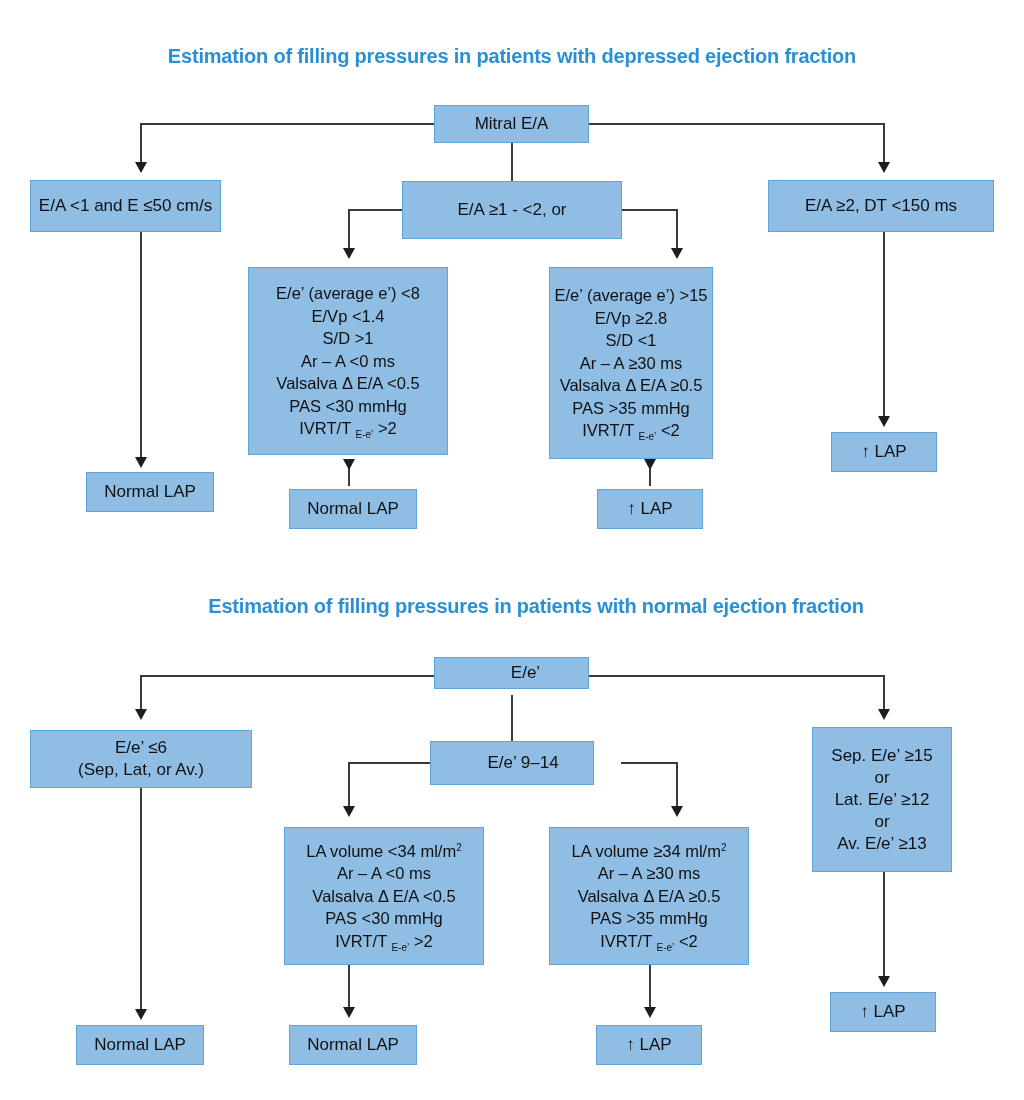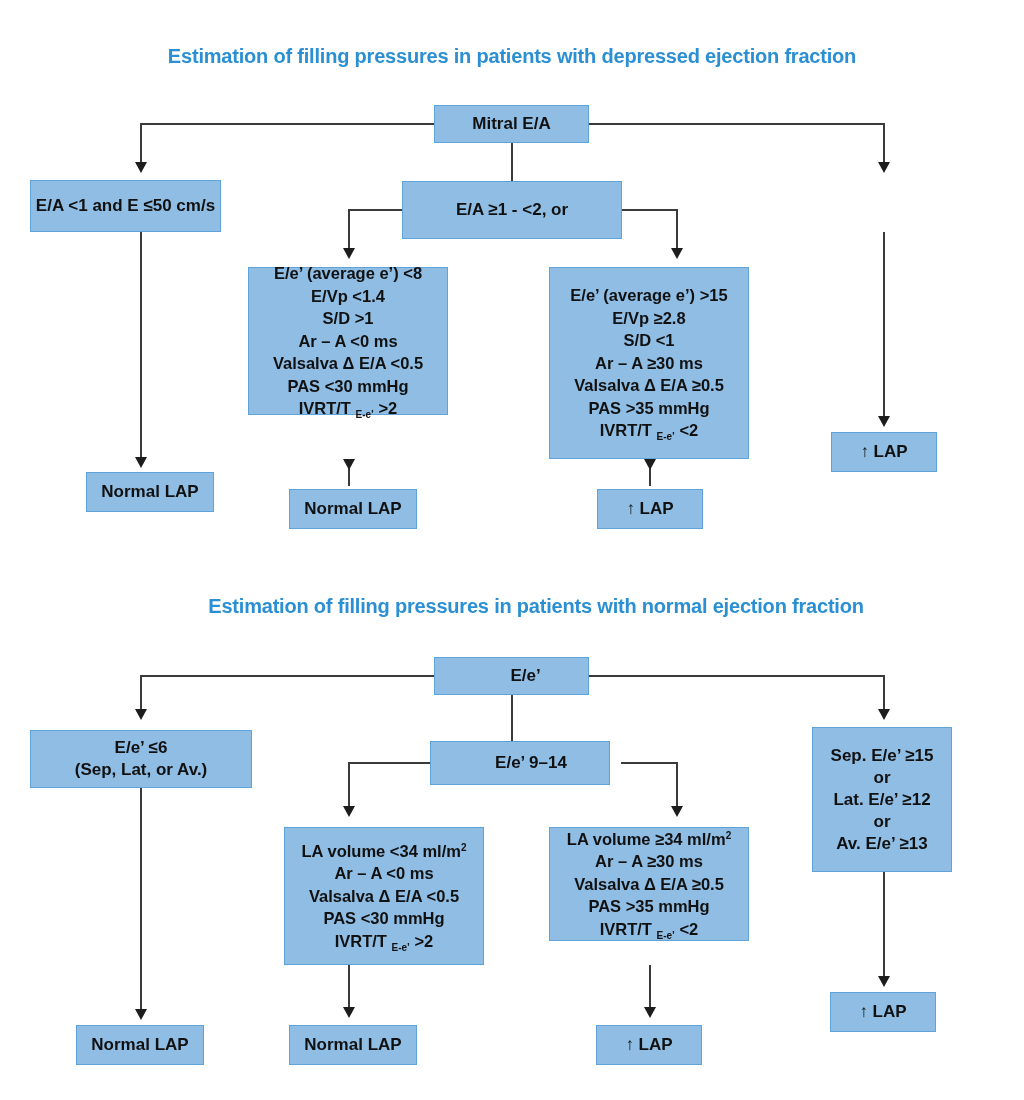--- a/index.html
+++ b/index.html
@@ -34,21 +34,21 @@
     color:#111111;
     font-size:17px;
     line-height:22px;
     text-align:center;
     display:flex;
     align-items:center;
     justify-content:center;
     z-index:3;
   }
   .node .lines{width:100%;padding:0 4px;}
-  .node .ln{display:block;white-space:nowrap;font-weight:bold;}
+  .node .ln{display:block;white-space:nowrap;}
   .crit{font-size:16.5px;line-height:22.5px;}
   sup{font-size:10px;vertical-align:super;line-height:0;}
   sub{font-size:10px;vertical-align:sub;line-height:0;}
   .hline{position:absolute;background:#3a3a3a;height:1.6px;z-index:1;}
   .vline{position:absolute;background:#3a3a3a;width:1.6px;z-index:1;}
   .arrowhead{
     position:absolute;
     width:0;height:0;
     border-left:6px solid transparent;
     border-right:6px solid transparent;
@@ -98,69 +98,74 @@
     </span>
   </div>
 
   <div class="hline" style="left:348px;top:197px;width:56px;"></div>
   <div class="vline" style="left:348px;top:197px;height:43px;"></div>
   <div class="arrowhead" style="left:343px;top:236px;"></div>
   <div class="hline" style="left:621px;top:197px;width:56px;"></div>
   <div class="vline" style="left:676px;top:197px;height:43px;"></div>
   <div class="arrowhead" style="left:671px;top:236px;"></div>
 
-  <div class="node crit" style="left:248px;top:255px;width:200px;height:148px;">
+  <div class="node crit" style="left:248px;top:255px;width:200px;height:188px;">
     <span class="lines">
       <span class="ln">E/e’ (average e’) &lt;8</span>
       <span class="ln">E/Vp &lt;1.4</span>
       <span class="ln">S/D &gt;1</span>
       <span class="ln">Ar – A &lt;0 ms</span>
       <span class="ln">Valsalva Δ E/A &lt;0.5</span>
       <span class="ln">PAS &lt;30 mmHg</span>
       <span class="ln">IVRT/T <sub>E-e’</sub> &gt;2</span>
     </span>
   </div>
   <div class="vline" style="left:348px;top:447px;height:27px;"></div>
   <div class="arrowhead" style="left:343px;top:447px;"></div>
   <div class="node" style="left:289px;top:477px;width:128px;height:40px;">
     <span class="lines">
         <span class="ln">Normal LAP</span>
       </span>
   </div>
 
-  <div class="node crit" style="left:549px;top:255px;width:200px;height:192px;justify-content:flex-end;">
+  <div class="node crit" style="left:549px;top:255px;width:164px;height:192px;justify-content:flex-end;">
     <span class="lines">
       <span class="ln">E/e’ (average e’) &gt;15</span>
       <span class="ln">E/Vp ≥2.8</span>
       <span class="ln">S/D &lt;1</span>
       <span class="ln">Ar – A ≥30 ms</span>
       <span class="ln">Valsalva Δ E/A ≥0.5</span>
       <span class="ln">PAS &gt;35 mmHg</span>
       <span class="ln">IVRT/T <sub>E-e’</sub> &lt;2</span>
     </span>
   </div>
   <div class="vline" style="left:649px;top:447px;height:27px;"></div>
   <div class="arrowhead" style="left:644px;top:447px;"></div>
   <div class="node" style="left:597px;top:477px;width:106px;height:40px;">
     <span class="lines">
         <span class="ln">↑ LAP</span>
       </span>
   </div>
 
+  <div class="node" style="left:768px;top:168px;width:226px;height:52px;">
+    <span class="lines">
+        <span class="ln">E/A ≥2, DT &lt;150 ms</span>
+      </span>
+  </div>
   <div class="vline" style="left:883px;top:220px;height:188px;"></div>
   <div class="arrowhead" style="left:878px;top:404px;"></div>
   <div class="node" style="left:831px;top:420px;width:106px;height:40px;">
     <span class="lines">
         <span class="ln">↑ LAP</span>
       </span>
   </div>
 
   <div class="section-title" style="top:583px;padding-left:24px;">Estimation of filling pressures in patients with normal ejection fraction</div>
 
-  <div class="node" style="left:434px;top:645px;width:155px;height:38px;padding-left:28px;">
+  <div class="node" style="left:434px;top:645px;width:155px;height:32px;padding-left:28px;">
     <span class="lines">
         <span class="ln">E/e’</span>
       </span>
   </div>
 
   <div class="hline" style="left:140px;top:663px;width:295px;"></div>
   <div class="hline" style="left:588px;top:663px;width:296px;"></div>
   <div class="vline" style="left:140px;top:663px;height:37px;"></div>
   <div class="arrowhead" style="left:135px;top:697px;"></div>
   <div class="vline" style="left:883px;top:663px;height:37px;"></div>
@@ -174,21 +179,21 @@
     </span>
   </div>
   <div class="vline" style="left:140px;top:776px;height:225px;"></div>
   <div class="arrowhead" style="left:135px;top:997px;"></div>
   <div class="node" style="left:76px;top:1013px;width:128px;height:40px;">
     <span class="lines">
         <span class="ln">Normal LAP</span>
       </span>
   </div>
 
-  <div class="node" style="left:430px;top:729px;width:180px;height:44px;padding-left:22px;">
+  <div class="node" style="left:430px;top:729px;width:164px;height:44px;padding-left:22px;">
     <span class="lines">
         <span class="ln">E/e’ 9–14</span>
       </span>
   </div>
   <div class="hline" style="left:348px;top:750px;width:84px;"></div>
   <div class="vline" style="left:348px;top:750px;height:48px;"></div>
   <div class="arrowhead" style="left:343px;top:794px;"></div>
   <div class="hline" style="left:621px;top:750px;width:56px;"></div>
   <div class="vline" style="left:676px;top:750px;height:48px;"></div>
   <div class="arrowhead" style="left:671px;top:794px;"></div>
@@ -203,21 +208,21 @@
     </span>
   </div>
   <div class="vline" style="left:348px;top:953px;height:46px;"></div>
   <div class="arrowhead" style="left:343px;top:995px;"></div>
   <div class="node" style="left:289px;top:1013px;width:128px;height:40px;">
     <span class="lines">
         <span class="ln">Normal LAP</span>
       </span>
   </div>
 
-  <div class="node crit" style="left:549px;top:815px;width:200px;height:114px;">
+  <div class="node crit" style="left:549px;top:815px;width:200px;height:138px;">
     <span class="lines">
       <span class="ln">LA volume ≥34 ml/m<sup>2</sup></span>
       <span class="ln">Ar – A ≥30 ms</span>
       <span class="ln">Valsalva Δ E/A ≥0.5</span>
       <span class="ln">PAS &gt;35 mmHg</span>
       <span class="ln">IVRT/T <sub>E-e’</sub> &lt;2</span>
     </span>
   </div>
   <div class="vline" style="left:649px;top:953px;height:46px;"></div>
   <div class="arrowhead" style="left:644px;top:995px;"></div>

